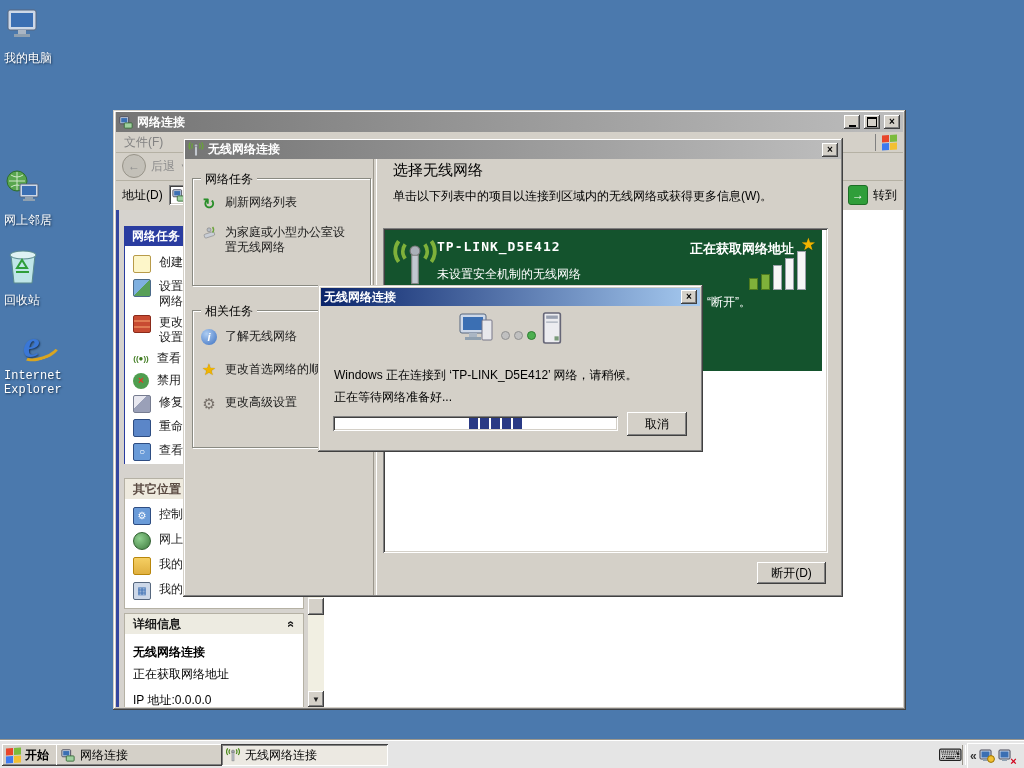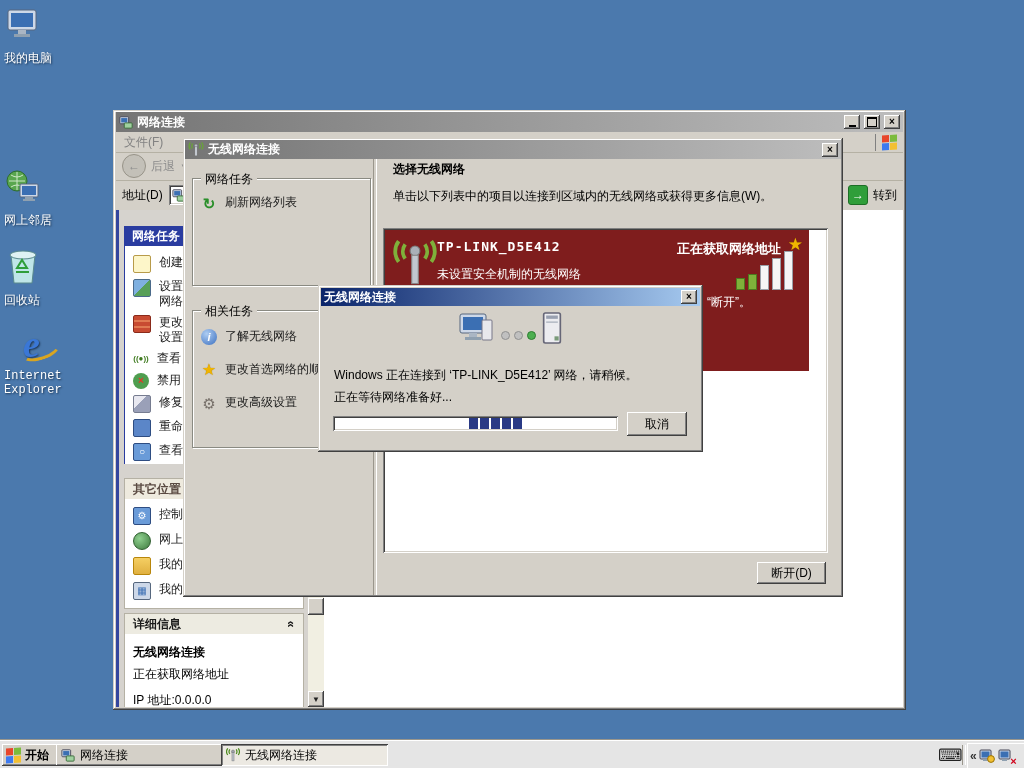--- a/index.html
+++ b/index.html
@@ -235,20 +235,29 @@
         </span>
     </div>
 
     <div class="gbox" style="left:9px;top:40px;width:177px;height:106px">
       <span class="glegend">网络任务</span>
       <div style="padding:16px 8px 0 8px;display:flex;flex-direction:column;gap:14px">
         <div class="titem">
           <span class="chip" style="color:#2a8f2a;font-size:15px;font-weight:bold">↻</span>
           <span class="link">刷新网络列表</span>
         </div>
+        <div class="titem">
+          <svg width="16" height="16" viewBox="0 0 40 40" style="flex:0 0 16px">
+              <circle cx="20" cy="12" r="5" fill="#b8bec6" stroke="#555"></circle>
+              <rect x="8" y="20" width="26" height="10" rx="3" fill="#c9ced6" stroke="#666" transform="rotate(-18 20 25)"></rect>
+              <path d="M29 5 A 12 12 0 0 1 29 19" stroke="#6aa33a" stroke-width="3.5" fill="none"></path>
+            </svg>
+          <span class="link pre">为家庭或小型办公室设
+置无线网络</span>
+        </div>
       </div>
     </div>
 
     <div class="gbox" style="left:9px;top:172px;width:177px;height:136px">
       <span class="glegend">相关任务</span>
       <div style="padding:18px 8px 0 8px;display:flex;flex-direction:column;gap:17px">
         <div class="titem">
           <span class="chip" style="background:radial-gradient(circle at 35% 30%,#aecdf2,#3a6fc0);border-radius:50%;color:#fff;font-weight:bold;font-style:italic;font-size:11px">i</span>
           <span class="link">了解无线网络</span>
         </div>
@@ -258,25 +267,25 @@
         </div>
         <div class="titem">
           <span class="chip" style="color:#77706a;font-size:15px">⚙</span>
           <span class="link">更改高级设置</span>
         </div>
       </div>
     </div>
 
     <div class="abs" style="left:190px;top:21px;bottom:2px;width:2px;border-left:1px solid #9a968c;border-right:1px solid #fff"></div>
 
-    <div class="abs" style="left:210px;top:23px;font-size:12px;font-weight:bold">选择无线网络</div>
+    <div class="abs" style="left:210px;top:23px;font-size:15px;font-weight:normal">选择无线网络</div>
     <div class="abs" style="left:210px;top:50px">单击以下列表中的项目以连接到区域内的无线网络或获得更多信息(W)。</div>
 
     <div class="abs sunken" style="left:200px;top:90px;width:445px;height:325px">
-      <div class="abs" style="left:2px;top:2px;right:19px;height:141px;background:#7f1d1d;color:#fff">
+      <div class="abs" style="left:2px;top:2px;right:6px;height:141px;background:#14532d;color:#fff">
         <svg class="abs" style="left:8px;top:10px" width="44" height="48" viewBox="0 0 40 44">
             <circle cx="20" cy="10" r="4.5" fill="#aab0b8" stroke="#777"></circle>
             <rect x="17" y="14" width="6" height="26" fill="#c2c8d0" stroke="#888"></rect>
             <path d="M11 4 A 11 11 0 0 0 11 17 M5 1 A 16 16 0 0 0 5 20 M29 4 A 11 11 0 0 1 29 17 M35 1 A 16 16 0 0 1 35 20" stroke="#7fb13a" stroke-width="3.5" fill="none"></path>
           </svg>
         <span class="abs" style="left:52px;top:9px;font:bold 13px 'DejaVu Sans Mono',monospace;letter-spacing:1px">TP-LINK_D5E412</span>
         <span class="abs" style="right:28px;top:10px;font-weight:bold;font-size:13px">正在获取网络地址</span>
         <span class="abs" style="right:6px;top:4px;color:#f0b400;font-size:17px;text-shadow:0 0 1px #7a5c00">★</span>
         <span class="abs" style="left:52px;top:36px">未设置安全机制的无线网络</span>
         <span class="abs" style="left:322px;top:64px">“断开”。</span>

